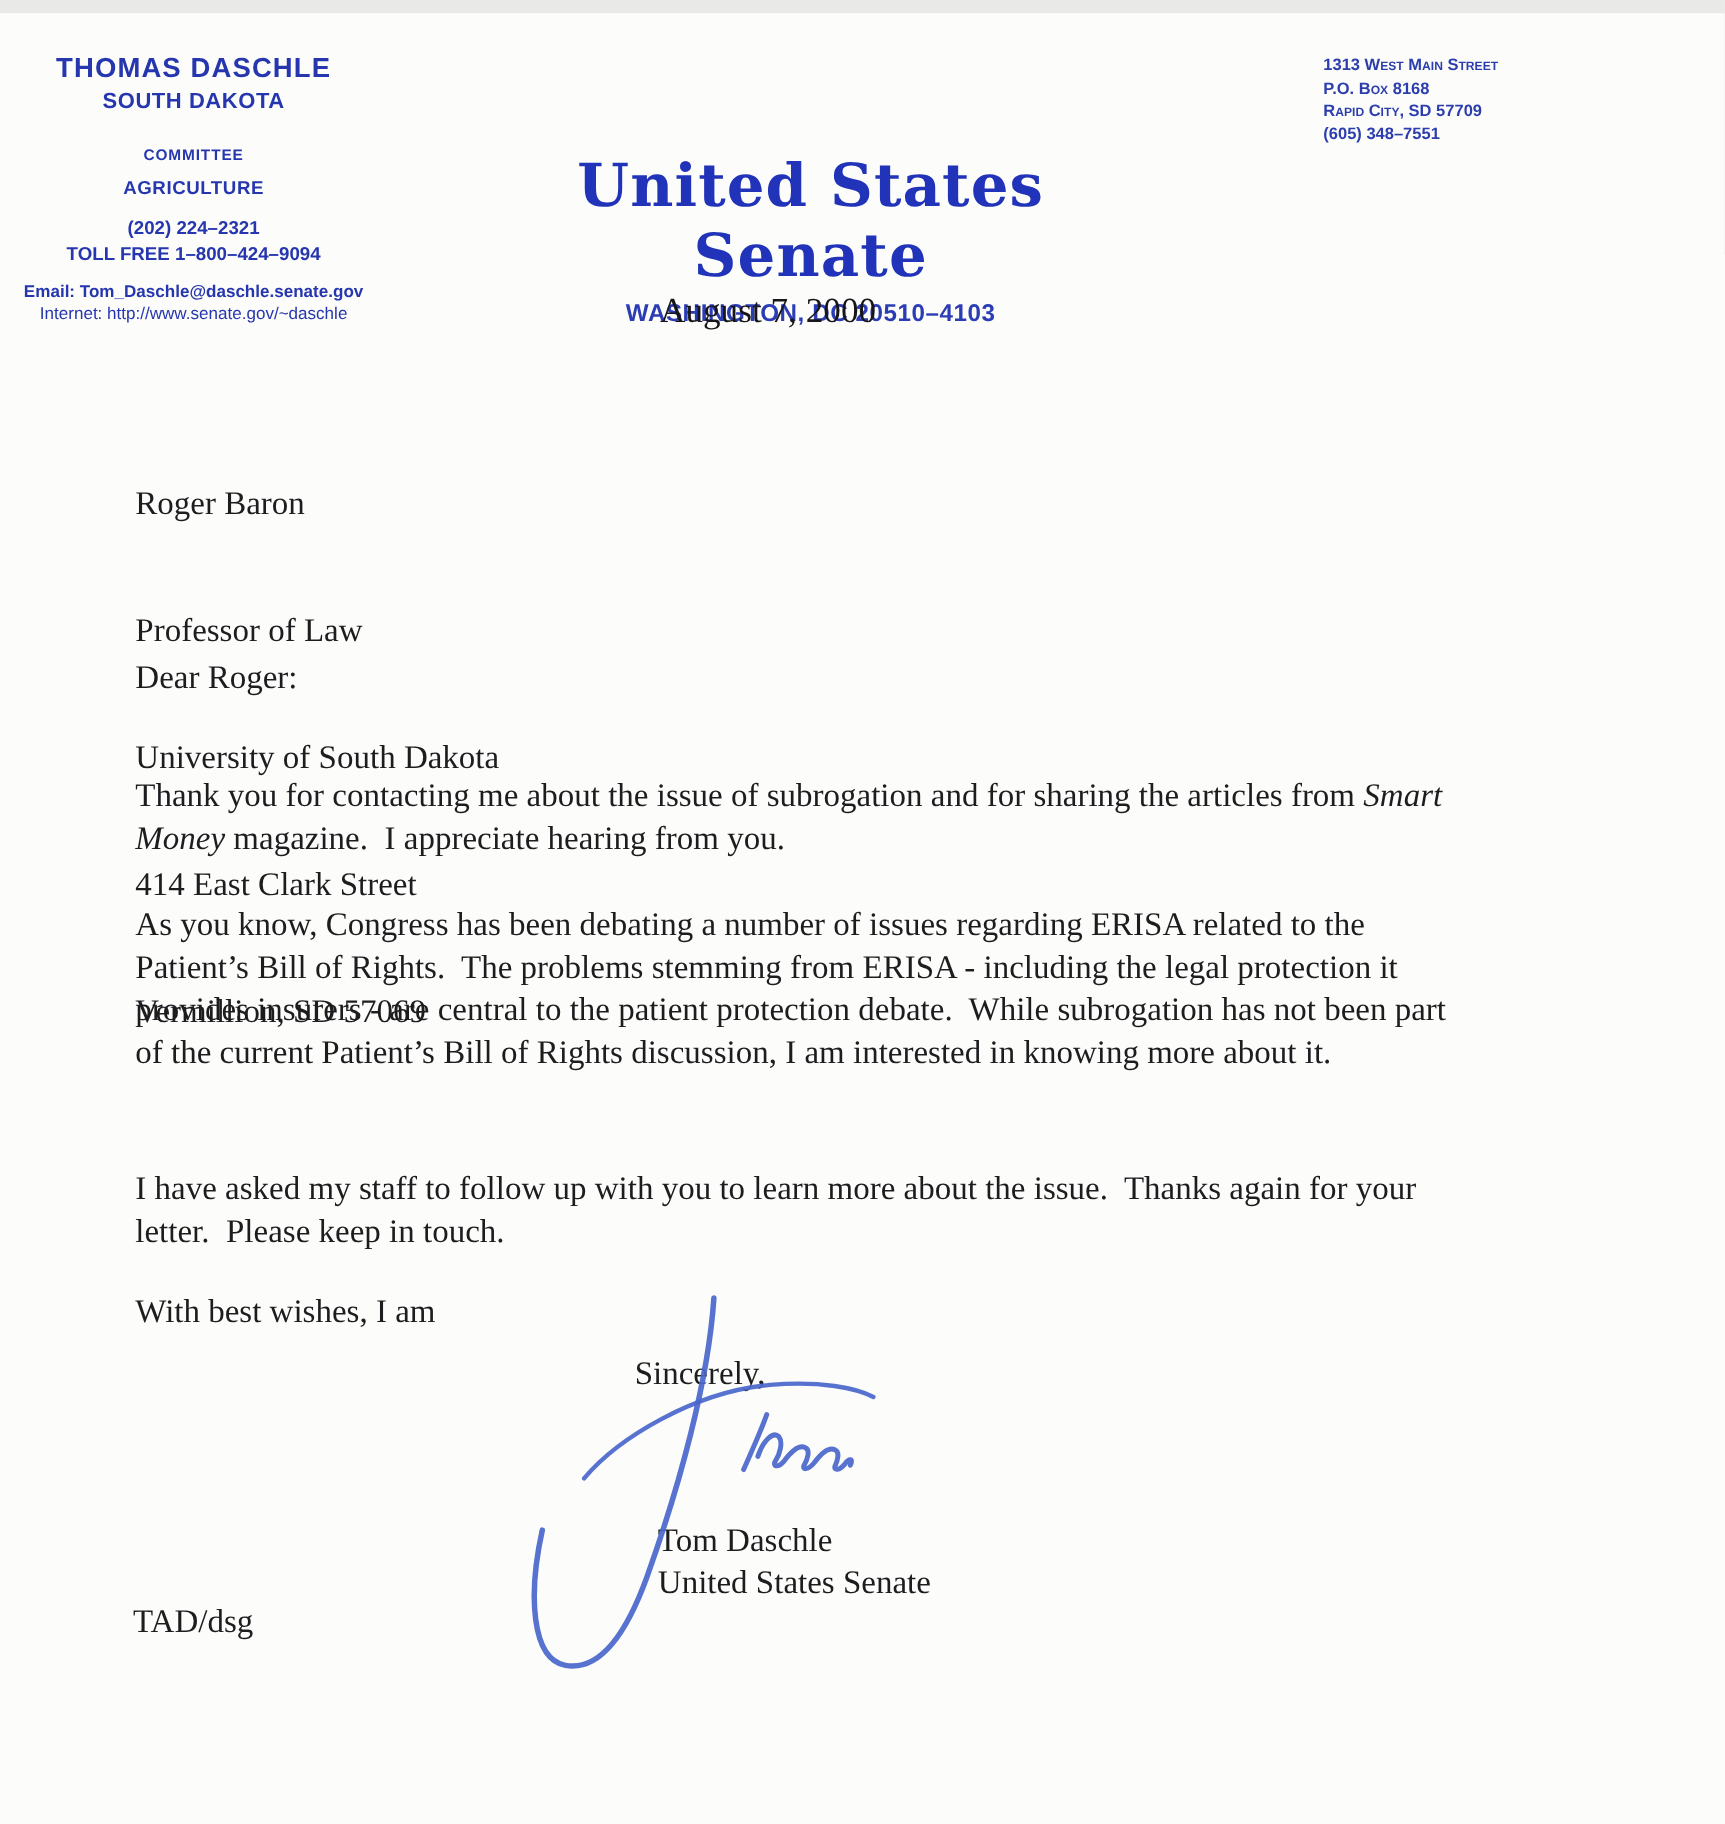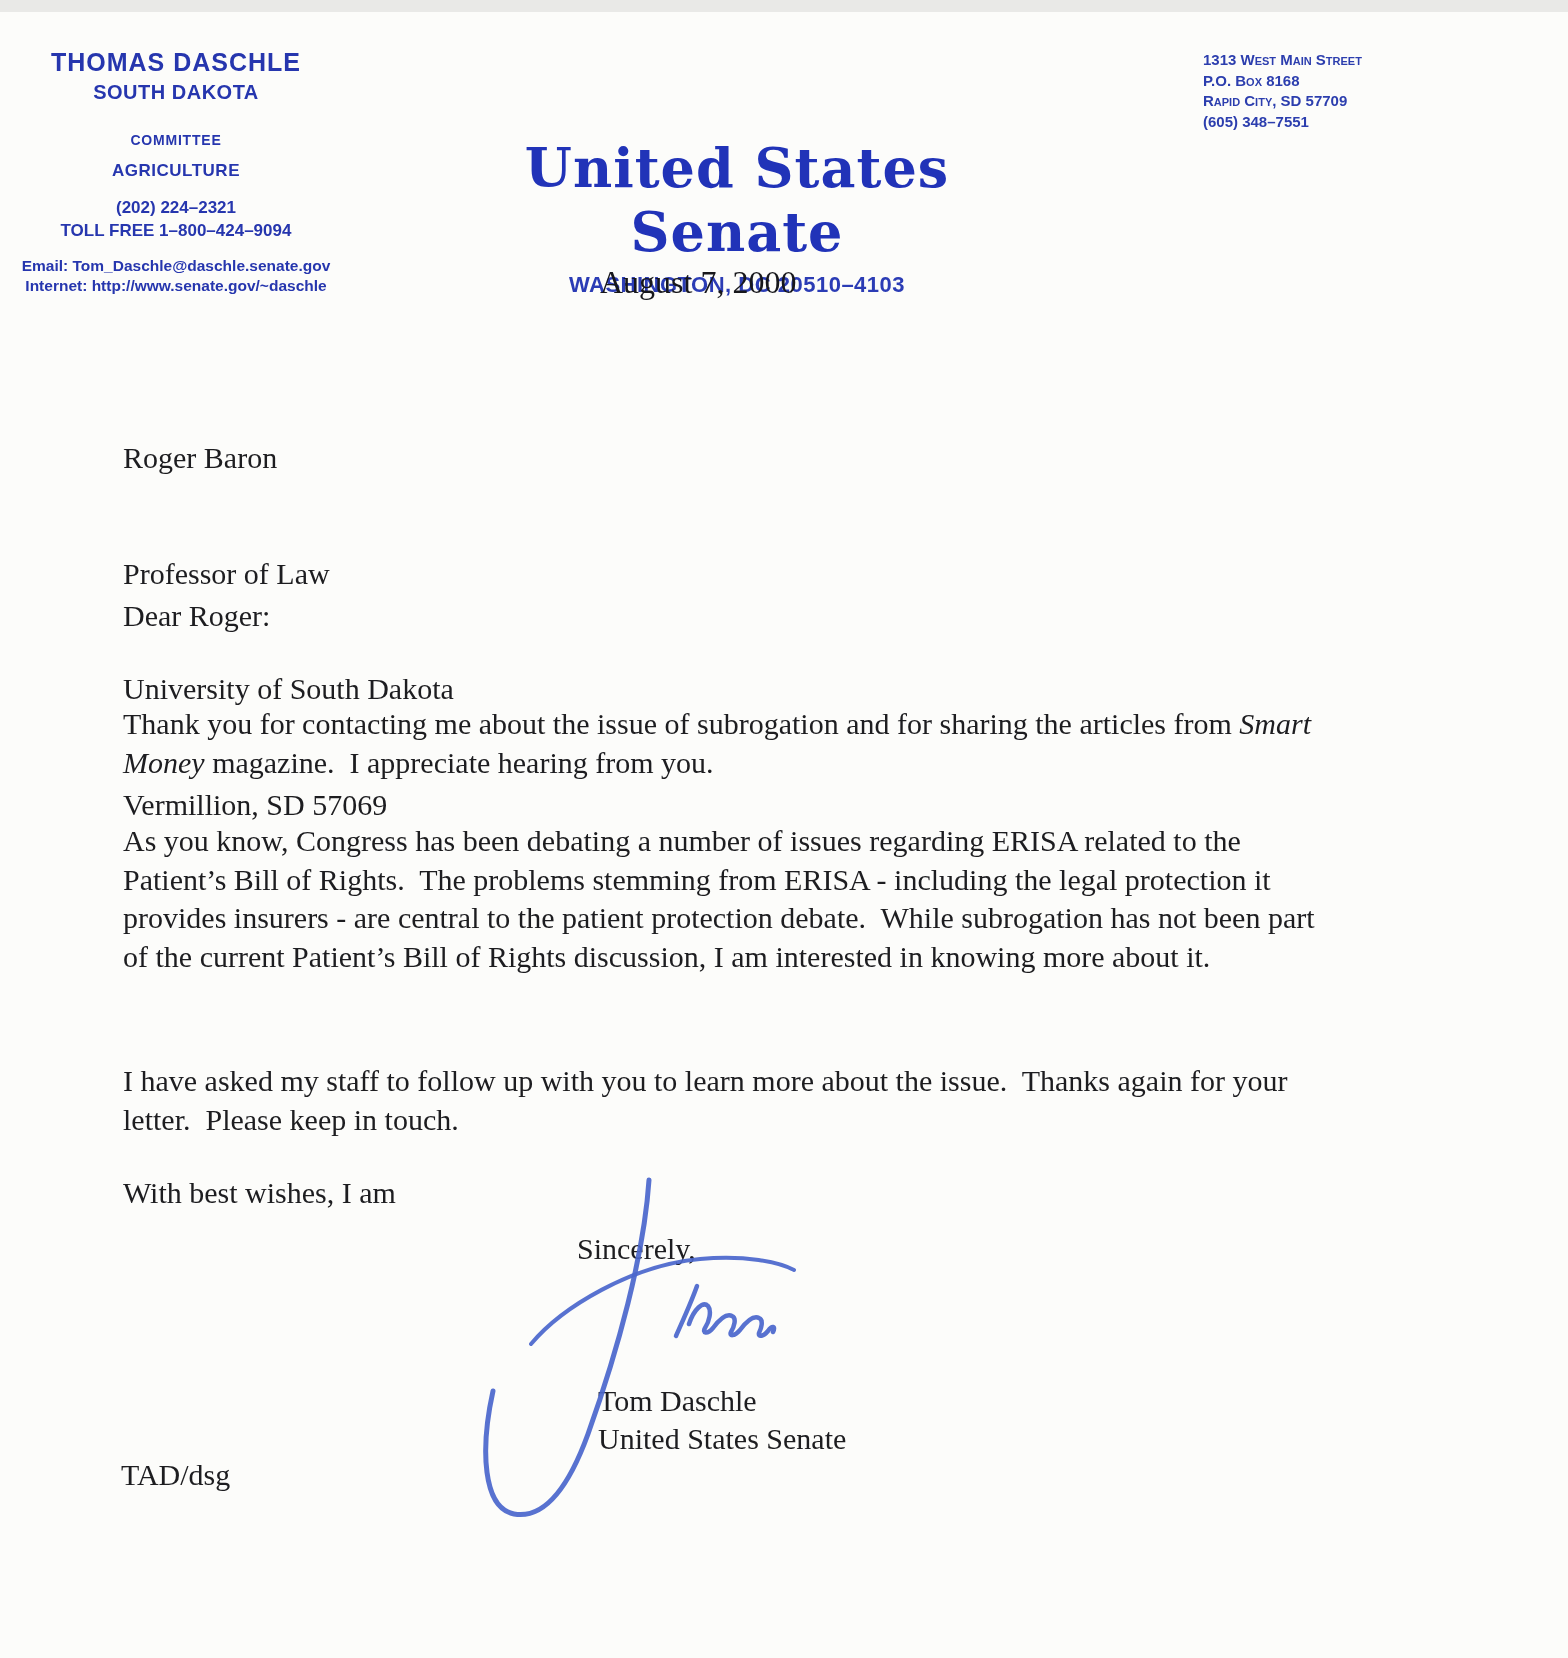--- a/index.html
+++ b/index.html
@@ -22,21 +22,21 @@
     color: #2636ae;
     font-family: "Liberation Sans", sans-serif;
   }
   .lh-name   { font-size: 25px; font-weight: bold; letter-spacing: 1px; }
   .lh-state  { font-size: 20px; font-weight: bold; letter-spacing: 0.5px; margin-top: 4px; }
   .lh-committee-label { font-size: 14px; font-weight: bold; letter-spacing: 0.8px; margin-top: 28px; }
   .lh-committee { font-size: 17px; font-weight: bold; letter-spacing: 0.5px; margin-top: 13px; }
   .lh-phone    { font-size: 17px; font-weight: bold; margin-top: 17px; }
   .lh-tollfree { font-size: 17px; font-weight: bold; margin-top: 3px; }
   .lh-email    { font-size: 15.5px; font-weight: bold; margin-top: 16px; }
-  .lh-internet { font-size: 15.5px; font-weight: bold; margin-top: 2px; }
+  .lh-internet { font-size: 15.5px; font-weight: normal; margin-top: 2px; }
 
   
   .masthead {
     position: absolute;
     left: 437px; top: 124px; width: 600px;
     text-align: center;
   }
   .mh-title {
     font-family: "DejaVu Serif", serif;
     font-weight: bold;
@@ -131,20 +131,21 @@
       <div>P.O. Box 8168</div>
       <div>Rapid City, SD 57709</div>
       <div>(605) 348–7551</div>
     </div>
   </div>
 
   <div class="recipient abs serif30">
     <div>Roger Baron</div>
     <div>Professor of Law</div>
     <div>University of South Dakota</div>
+    <div>414 East Clark Street</div>
     <div>Vermillion, SD 57069</div>
   </div>
 
   <div class="salutation abs serif30">Dear Roger:</div>
 
   <p class="par p1 abs serif30"><span>Thank you for contacting me about the issue of subrogation and for sharing the articles from </span><span class="em">Smart Money</span><span> magazine.  I appreciate hearing from you.</span></p>
 
   <p class="par p2 abs serif30">As you know, Congress has been debating a number of issues regarding ERISA related to the Patient’s Bill of Rights.  The problems stemming from ERISA - including the legal protection it provides insurers - are central to the patient protection debate.  While subrogation has not been part of the current Patient’s Bill of Rights discussion, I am interested in knowing more about it.</p>
 
   <p class="par p3 abs serif30">I have asked my staff to follow up with you to learn more about the issue.  Thanks again for your letter.  Please keep in touch.</p>

